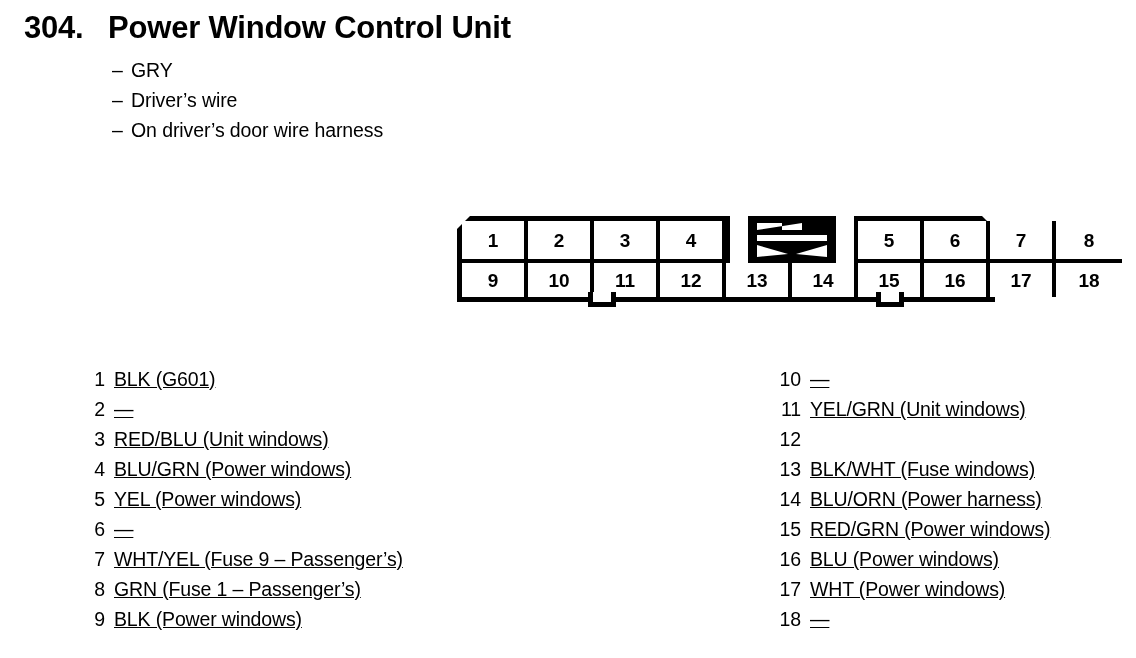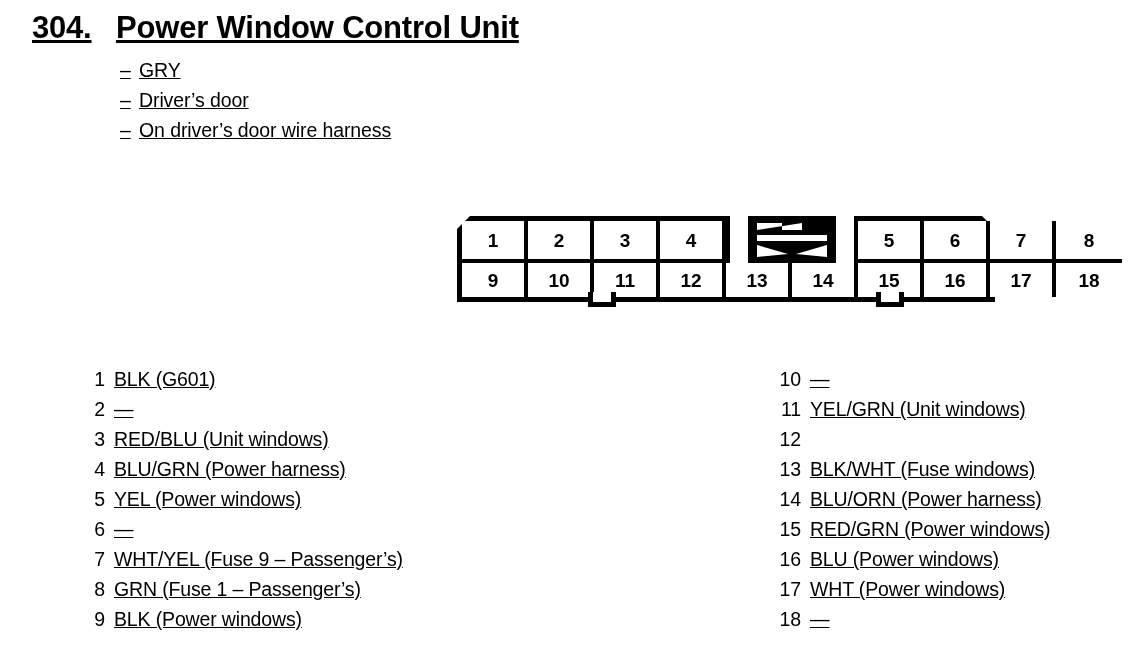--- a/index.html
+++ b/index.html
@@ -13,24 +13,23 @@
     height: 658px;
     position: relative;
     font-family: "Liberation Sans", sans-serif;
     color: #000000;
     overflow: hidden;
   }
 
   
   #header {
     position: absolute;
-    left: 32px;
+    left: 24px;
     top: 10px;
     width: 1000px;
-    text-decoration: underline;
   }
   #title-row {
     display: flex;
     align-items: baseline;
     font-weight: bold;
     font-size: 31px;
     letter-spacing: -0.2px;
     line-height: 36px;
     white-space: nowrap;
   }
@@ -205,21 +204,21 @@
     <span id="section-number">304.</span>
     <span id="title-text">Power Window Control Unit</span>
   </div>
   <div id="subtitle-list">
     <div class="subtitle-item">
       <span class="subtitle-dash">–</span>
       <span>GRY</span>
     </div>
     <div class="subtitle-item">
       <span class="subtitle-dash">–</span>
-      <span>Driver’s door</span>
+      <span>Driver’s wire</span>
     </div>
     <div class="subtitle-item">
       <span class="subtitle-dash">–</span>
       <span>On driver’s door wire harness</span>
     </div>
   </div>
 </div>
 
 <div id="connector">
   <div id="connector-body"></div>
@@ -281,21 +280,21 @@
   <div class="pin-row">
     <span class="pin-num">2</span>
     <span class="pin-desc">—</span>
   </div>
   <div class="pin-row">
     <span class="pin-num">3</span>
     <span class="pin-desc">RED/BLU (Unit windows)</span>
   </div>
   <div class="pin-row">
     <span class="pin-num">4</span>
-    <span class="pin-desc">BLU/GRN (Power harness)</span>
+    <span class="pin-desc">BLU/GRN (Power windows)</span>
   </div>
   <div class="pin-row">
     <span class="pin-num">5</span>
     <span class="pin-desc">YEL (Power windows)</span>
   </div>
   <div class="pin-row">
     <span class="pin-num">6</span>
     <span class="pin-desc">—</span>
   </div>
   <div class="pin-row">

